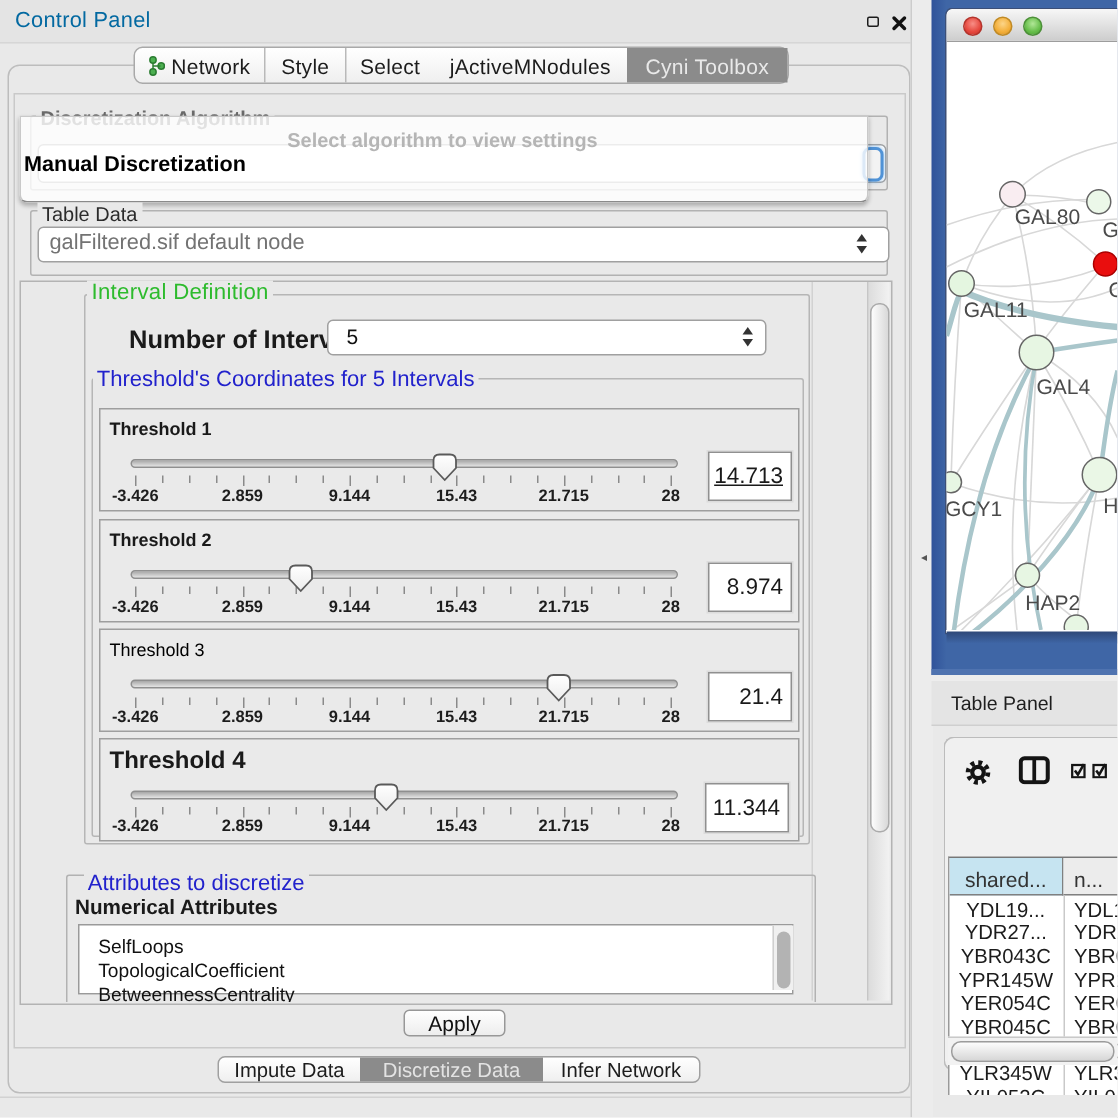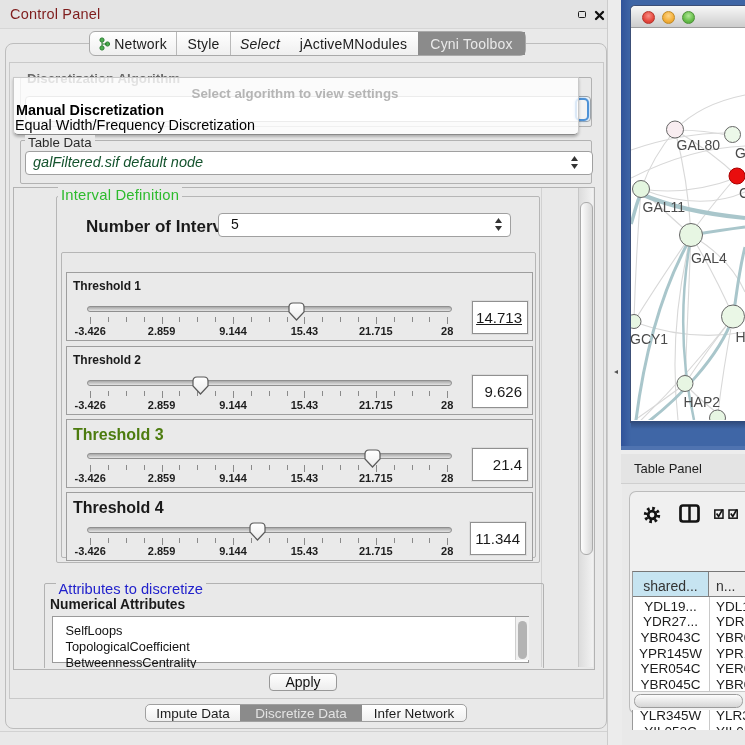--- a/index.html
+++ b/index.html
@@ -12,59 +12,58 @@
   .thr{position:absolute;border:1px solid #9e9e9e;background:#eaeaea;}
   .ticklabel{position:absolute;font-size:11px;font-weight:bold;color:#1d1d1d;transform:translateX(-50%);}
   .valbox{position:absolute;background:#fff;border:1px solid #909090;box-shadow:0 0 0 1px #dcdcdc;
           font-size:15px;color:#1a1a1a;text-align:right;padding-right:5px;line-height:31px;}
 </style>
 </head>
 <body>
 <div id="root">
 
   <div class="abs" style="left:0;top:0;width:612px;height:28px;background:#e4e4e4;border-bottom:1px solid #d6d6d6;"></div>
-  <div class="abs" style="left:10px;top:6px;font-size:14.5px;letter-spacing:0.2px;color:#7f1d1d;">Control Panel</div>
+  <div class="abs" style="left:10px;top:6px;font-size:14.5px;letter-spacing:0.2px;color:#0369a1;">Control Panel</div>
   <div class="abs" style="left:578px;top:10.5px;width:5.5px;height:5.5px;border:1.7px solid #1c1c1c;border-radius:1.5px;"></div>
   <svg class="abs" style="left:594px;top:10px;" width="11" height="11" viewBox="0 0 11 11">
     <path d="M2 2 L9 9 M9 2 L2 9" stroke="#111" stroke-width="2.3" stroke-linecap="round"></path>
   </svg>
 
   <div class="abs" style="left:5px;top:43px;width:600px;height:684px;border:1px solid #bdbdbd;border-radius:8px;background:#e9e9e9;"></div>
 
   <div class="abs" style="left:9px;top:62px;width:593px;height:635px;border:1px solid #c9c9c9;background:#e9e9e9;"></div>
 
   <div class="abs" id="toptabs" style="left:89px;top:31px;height:23px;border:1px solid #a9a9a9;border-radius:6px;background:linear-gradient(#ffffff,#efefef);display:flex;font-size:14px;letter-spacing:0.2px;color:#1c1c1c;">
     <div style="width:86px;display:flex;align-items:center;justify-content:center;border-right:1px solid #b9b9b9;">
       <svg width="11" height="14" viewBox="0 0 11 14" style="margin-right:4px;">
         <circle cx="3" cy="3" r="2.1" fill="#4caf50" stroke="#2c7d32"></circle>
         <circle cx="3" cy="11" r="2.1" fill="#4caf50" stroke="#2c7d32"></circle>
         <circle cx="8.5" cy="7" r="2.1" fill="#4caf50" stroke="#2c7d32"></circle>
         <path d="M3 5 L3 9 M3 7 L8 7" stroke="#2c7d32" stroke-width="1"></path>
       </svg>Network</div>
     <div style="width:53px;display:flex;align-items:center;justify-content:center;border-right:1px solid #b9b9b9;">Style</div>
-    <div style="width:58px;display:flex;align-items:center;justify-content:center;font-style:italic;">Select</div>
+    <div style="width:58px;display:flex;align-items:center;justify-content:center;">Select</div>
     <div style="width:129px;display:flex;align-items:center;justify-content:center;border-radius:0 6px 6px 0;">jActiveMNodules</div>
     <div style="width:107px;display:flex;align-items:center;justify-content:center;background:#8b8b8b;color:#e9e9e9;">Cyni Toolbox</div>
   </div>
 
   <div class="fs" style="left:20px;top:77px;width:570px;height:48px;"></div>
   <div class="fslabel" style="left:24px;top:71px;font-size:13.3px;font-weight:bold;color:#6a6a6a;">Discretization Algorithm</div>
   <div class="cbx" style="left:25px;top:96px;width:564px;height:24px;"></div>
   <div class="abs" style="left:575px;top:98px;width:10px;height:19px;border:2.5px solid #4f92d6;border-radius:5px;background:#f3f3f3;box-shadow:0 0 3px #7db4e8;"></div>
 
   <div class="abs" style="left:13px;top:77px;width:564px;height:56px;background:rgba(255,255,255,0.8);
        border:1px solid #c9c9c9;border-bottom:1px solid #8a8a8a;border-radius:0 0 5px 5px;box-shadow:0 2px 3px rgba(0,0,0,0.25);"></div>
   <div class="abs" style="left:13px;top:86px;width:564px;text-align:center;font-size:13.3px;font-weight:bold;color:#b5b5b5;">Select algorithm to view settings</div>
   <div class="abs" style="left:16px;top:101.5px;font-size:14.4px;font-weight:bold;color:#000;">Manual Discretization</div>
-  <div class="abs" style="left:15px;top:117px;font-size:14.4px;color:#000;">Equal Width/Frequency Discretization</div>
 
   <div class="fs" style="left:20px;top:140px;width:570px;height:42px;"></div>
   <div class="fslabel" style="left:25px;top:134.5px;font-size:13.3px;color:#2b2b2b;">Table Data</div>
   <div class="cbx" style="left:25px;top:151px;width:566px;height:22px;"></div>
-  <div class="abs" style="left:33px;top:153.5px;font-size:14.5px;color:#14532d;font-style:italic;">galFiltered.sif default node</div>
+  <div class="abs" style="left:33px;top:153.5px;font-size:14.5px;color:#737373;">galFiltered.sif default node</div>
   <svg class="abs" style="left:570px;top:155px;" width="9" height="15" viewBox="0 0 9 15">
     <path d="M4.5 1 L8 6 L1 6 Z" fill="#333"></path>
       <path d="M4.5 14 L8 9 L1 9 Z" fill="#333"></path>
   </svg>
 
   <div class="abs" style="left:13px;top:187px;width:580px;height:481px;border:1px solid #b3b3b3;background:#e9e9e9;"></div>
 
   <div class="abs" style="left:578px;top:188px;width:14px;height:479px;background:linear-gradient(to right,#dcdcdc,#f2f2f2);border-left:1px solid #c6c6c6;"></div>
   <div class="abs" style="left:579.5px;top:202px;width:11px;height:351px;background:linear-gradient(to right,#fdfdfd,#d9d9d9);border:1px solid #ababab;border-radius:6px;"></div>
 
@@ -75,20 +74,21 @@
 
   <div class="abs" style="left:86px;top:217px;font-size:17px;font-weight:bold;color:#1a1a1a;">Number of Intervals</div>
   <div class="cbx" style="left:218px;top:213px;width:291px;height:22px;"></div>
   <div class="abs" style="left:231px;top:216px;font-size:14px;color:#111;">5</div>
   <svg class="abs" style="left:494px;top:217px;" width="9" height="15" viewBox="0 0 9 15">
     <path d="M4.5 1 L8 6 L1 6 Z" fill="#333"></path>
       <path d="M4.5 14 L8 9 L1 9 Z" fill="#333"></path>
   </svg>
 
   <div class="fs" style="left:61px;top:252px;width:473px;height:304px;border-color:#b6b6b6;"></div>
+  <div class="fslabel" style="left:61.5px;top:244.5px;font-size:14.7px;color:#2222cc;">Threshold's Coordinates for 5 Intervals</div>
 
   <div id="thresholds">
       <div class="thr" style="left:66px;top:271.5px;width:465px;height:67px;">
         <div style="position:absolute;left:6px;top:6px;font-size:12px;font-weight:bold;color:#1a1a1a;">Threshold 1</div>
         <div style="position:absolute;left:20.200000000000003px;top:33.5px;width:363px;height:4px;border-radius:3px;background:linear-gradient(#a8a8a8,#e4e4e4);border:1px solid #8f8f8f;"></div>
         <div style="position:absolute;left:23.200000000000003px;top:44.7px;width:1px;height:7px;background:#8a8a8a;"></div>
         <div style="position:absolute;left:41.05000000000001px;top:44.7px;width:1px;height:5px;background:#8a8a8a;"></div>
         <div style="position:absolute;left:58.900000000000006px;top:44.7px;width:1px;height:5px;background:#8a8a8a;"></div>
         <div style="position:absolute;left:76.75px;top:44.7px;width:1px;height:5px;background:#8a8a8a;"></div>
         <div style="position:absolute;left:94.60000000000002px;top:44.7px;width:1px;height:7px;background:#8a8a8a;"></div>
@@ -157,24 +157,24 @@
         <div class="ticklabel" style="left:380.2px;top:52px;">28</div>
         <svg style="position:absolute;left:125.36931839877809px;top:29px;" width="17" height="19" viewBox="0 0 17 19">
     <path d="M1 5 Q1 1 5 1 L12 1 Q16 1 16 5 L16 10 L8.5 18 L1 10 Z" fill="url(#g2)" stroke="#5a5a5a" stroke-width="1.2"></path>
     <defs>
             <linearGradient id="g2" x1="0" y1="0" x2="0" y2="1">
               <stop offset="0" stop-color="#ffffff"></stop>
               <stop offset="1" stop-color="#ececec"></stop>
             </linearGradient>
           </defs>
   </svg>
-        <div class="valbox" style="left:405px;top:28.5px;width:49px;height:31px;">9.626</div>
+        <div class="valbox" style="left:405px;top:28.5px;width:49px;height:31px;">8.974</div>
       </div>
       <div class="thr" style="left:66px;top:418.9px;width:465px;height:67px;">
-        <div style="position:absolute;left:6px;top:6px;font-size:16px;font-weight:bold;color:#4d7c0f;">Threshold 3</div>
+        <div style="position:absolute;left:6px;top:6px;font-size:12px;font-weight:normal;color:#000000;">Threshold 3</div>
         <div style="position:absolute;left:20.200000000000003px;top:33.5px;width:363px;height:4px;border-radius:3px;background:linear-gradient(#a8a8a8,#e4e4e4);border:1px solid #8f8f8f;"></div>
         <div style="position:absolute;left:23.200000000000003px;top:44.7px;width:1px;height:7px;background:#8a8a8a;"></div>
         <div style="position:absolute;left:41.05000000000001px;top:44.7px;width:1px;height:5px;background:#8a8a8a;"></div>
         <div style="position:absolute;left:58.900000000000006px;top:44.7px;width:1px;height:5px;background:#8a8a8a;"></div>
         <div style="position:absolute;left:76.75px;top:44.7px;width:1px;height:5px;background:#8a8a8a;"></div>
         <div style="position:absolute;left:94.60000000000002px;top:44.7px;width:1px;height:7px;background:#8a8a8a;"></div>
         <div style="position:absolute;left:112.44999999999999px;top:44.7px;width:1px;height:5px;background:#8a8a8a;"></div>
         <div style="position:absolute;left:130.3px;top:44.7px;width:1px;height:5px;background:#8a8a8a;"></div>
         <div style="position:absolute;left:148.15px;top:44.7px;width:1px;height:5px;background:#8a8a8a;"></div>
         <div style="position:absolute;left:166px;top:44.7px;width:1px;height:7px;background:#8a8a8a;"></div>

